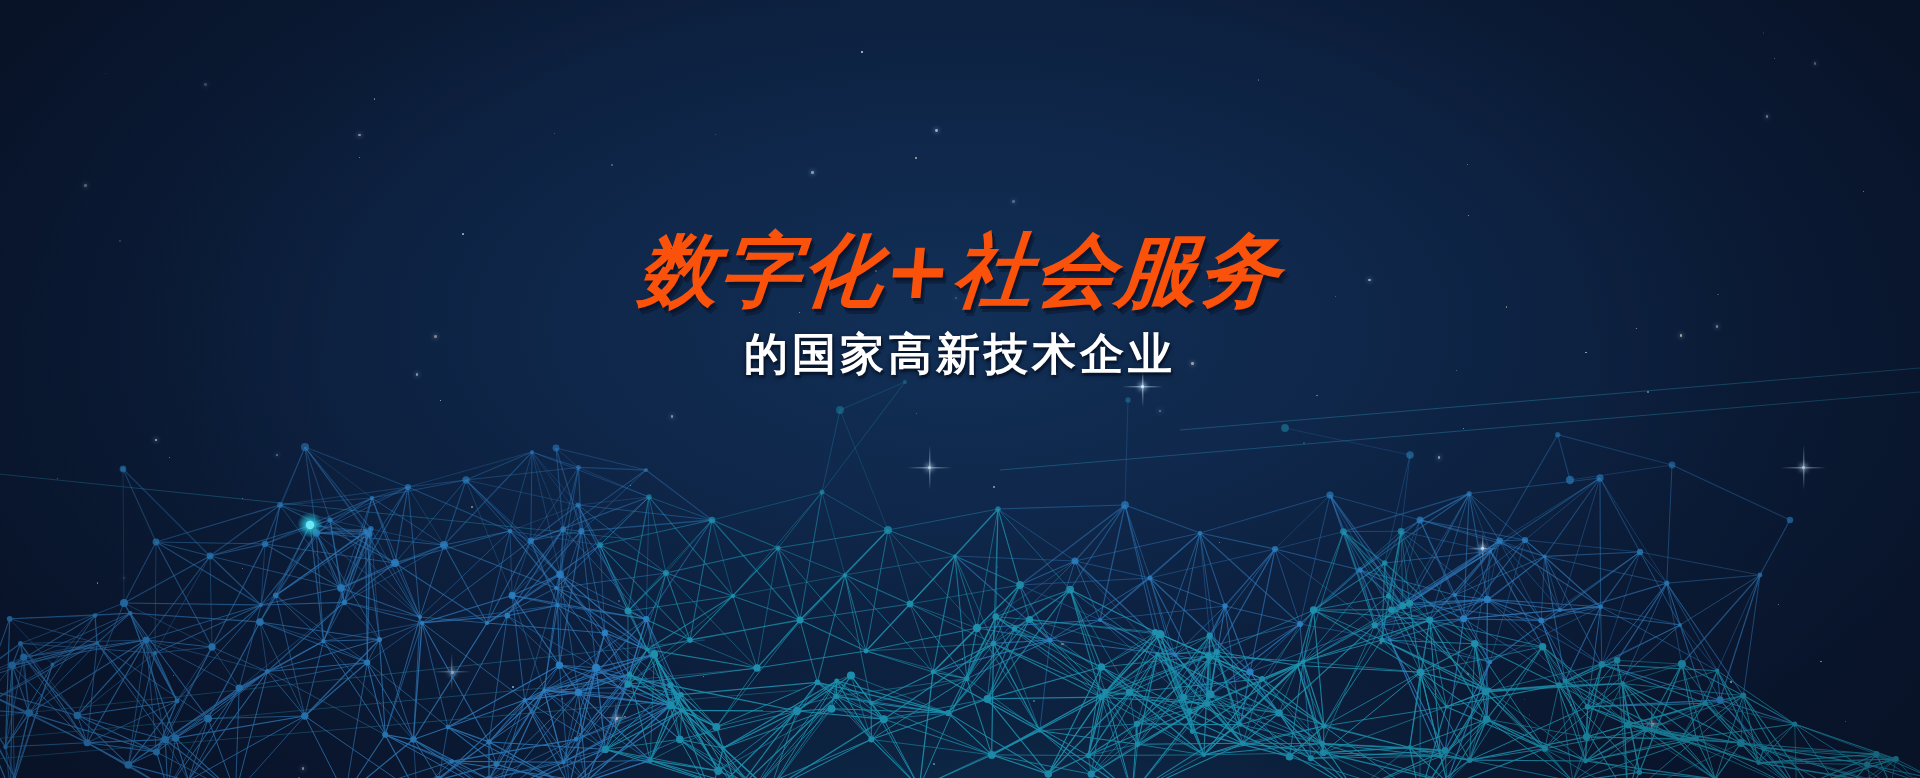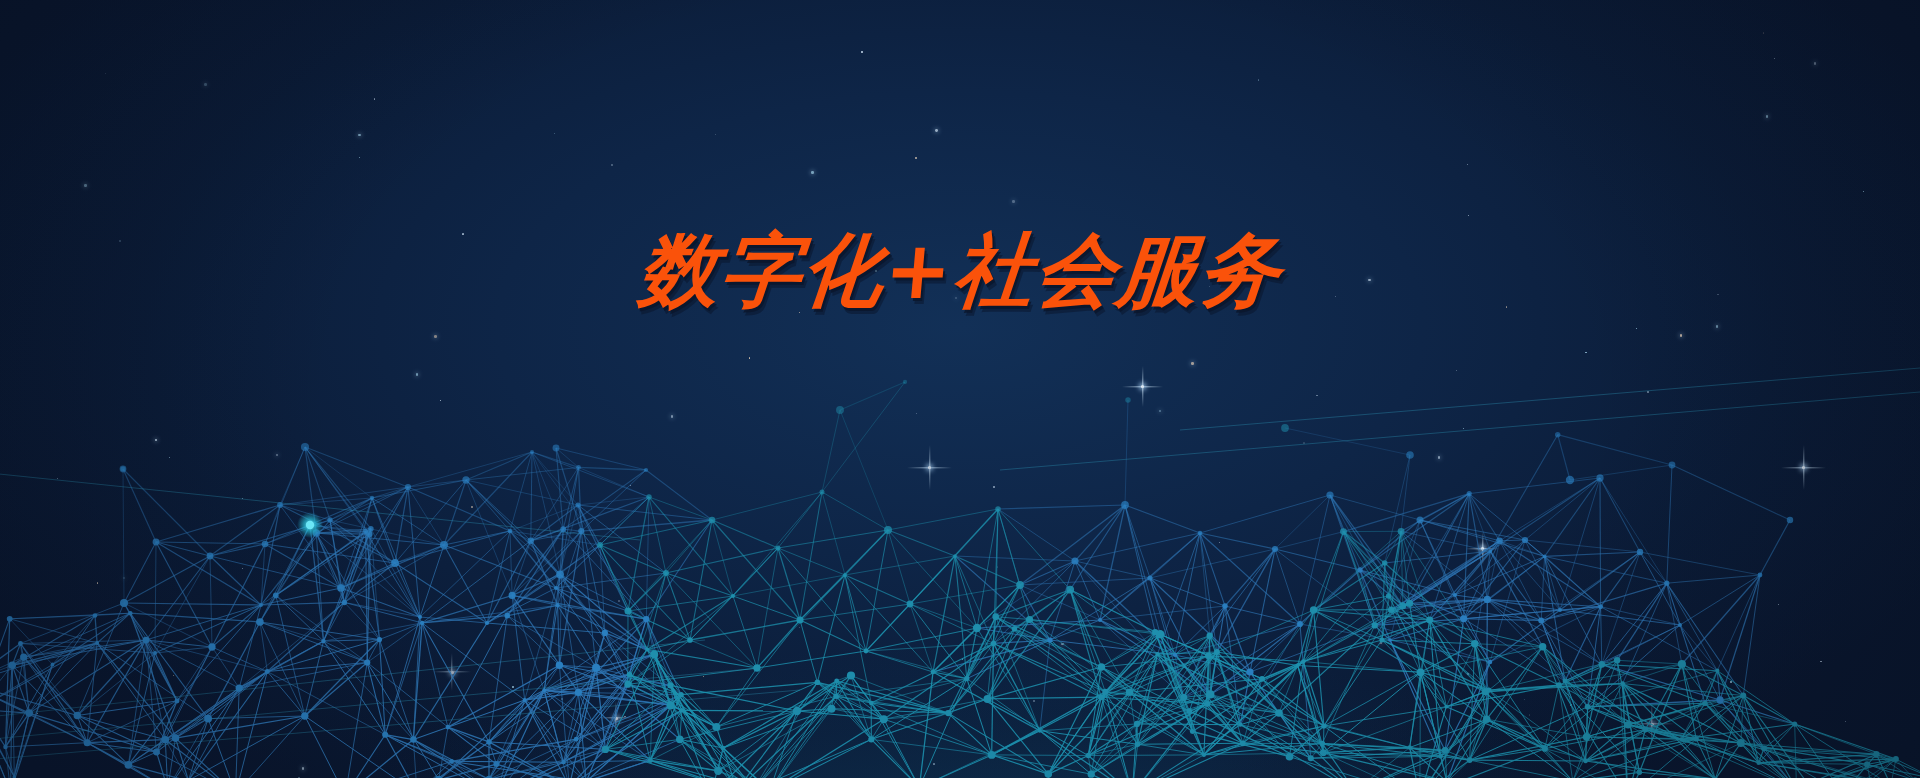--- a/index.html
+++ b/index.html
@@ -2212,15 +2212,16 @@
       </g>
     <circle id="accent-node-glow" cx="310" cy="525" r="13" fill="url(#accentGlow)"></circle>
     <circle id="accent-node" cx="310" cy="525" r="4.2" fill="#6ff0ff"></circle>
   </svg>
 
   <div class="bg-glow-bottom"></div>
   <div class="bg-vignette"></div>
 
   <div class="text-block">
     <h1 class="headline">数字化+社会服务</h1>
+    <h2 class="subhead">的国家高新技术企业</h2>
   </div>
 
 </div>
 
 </body></html>

